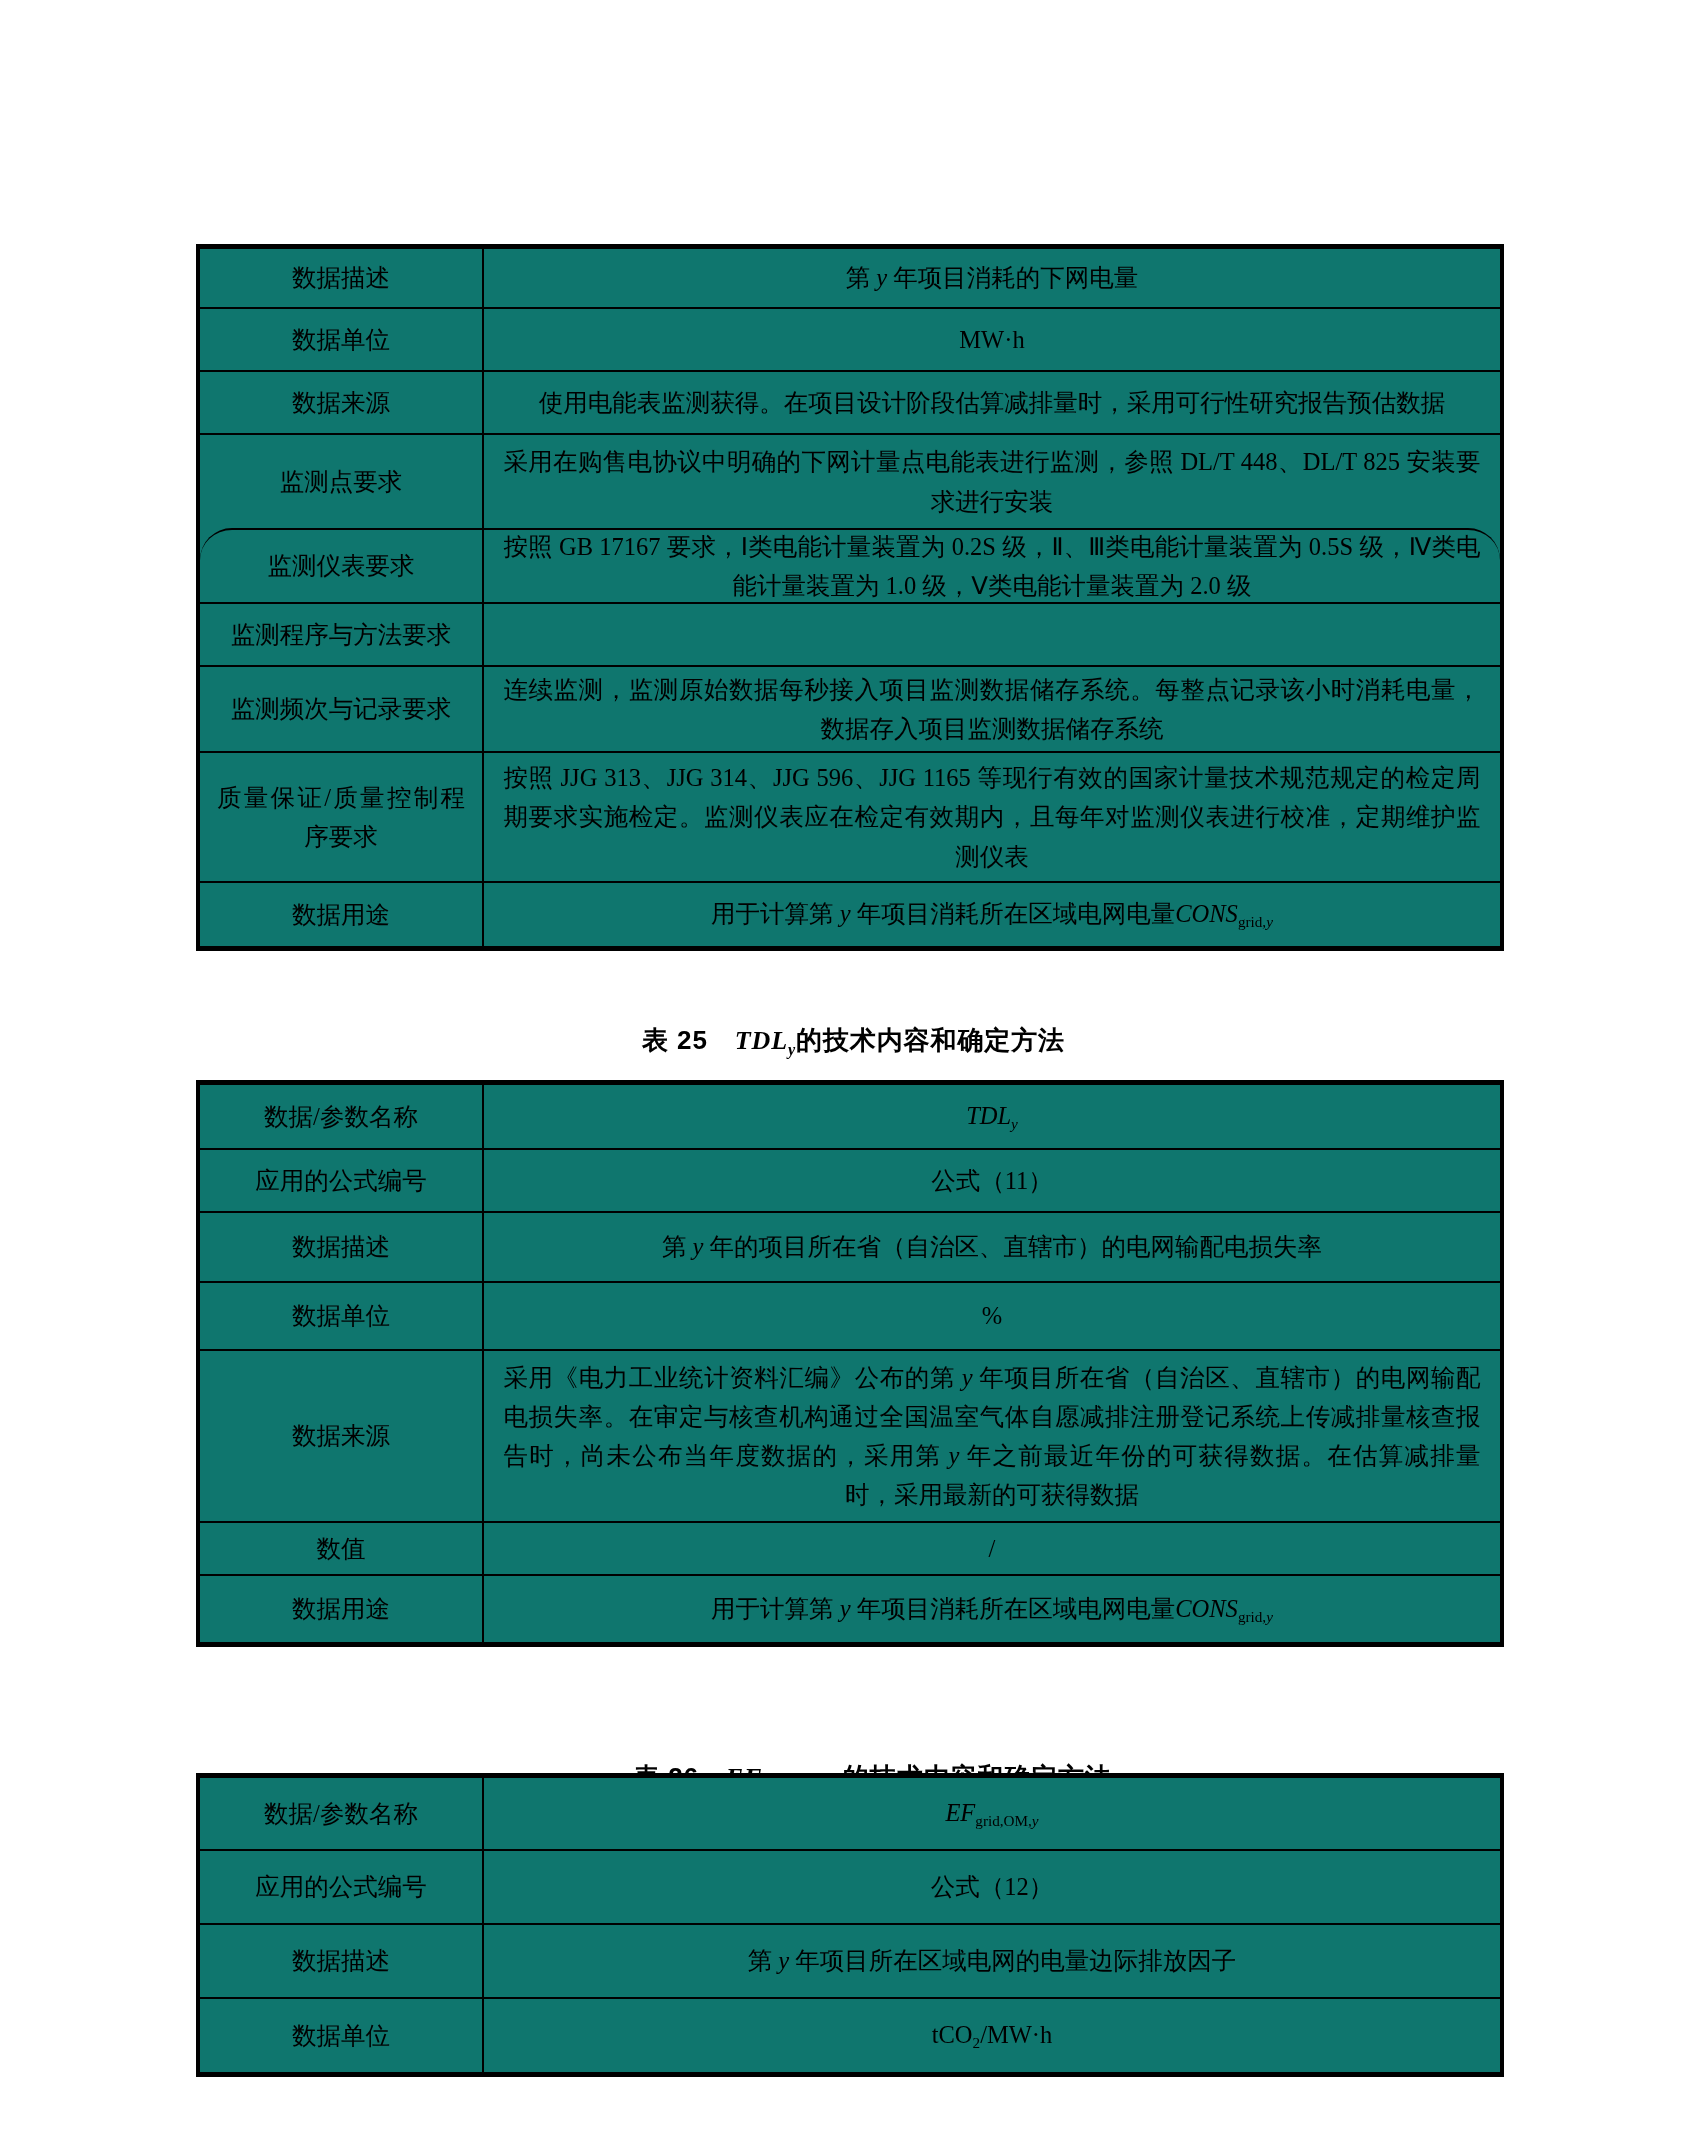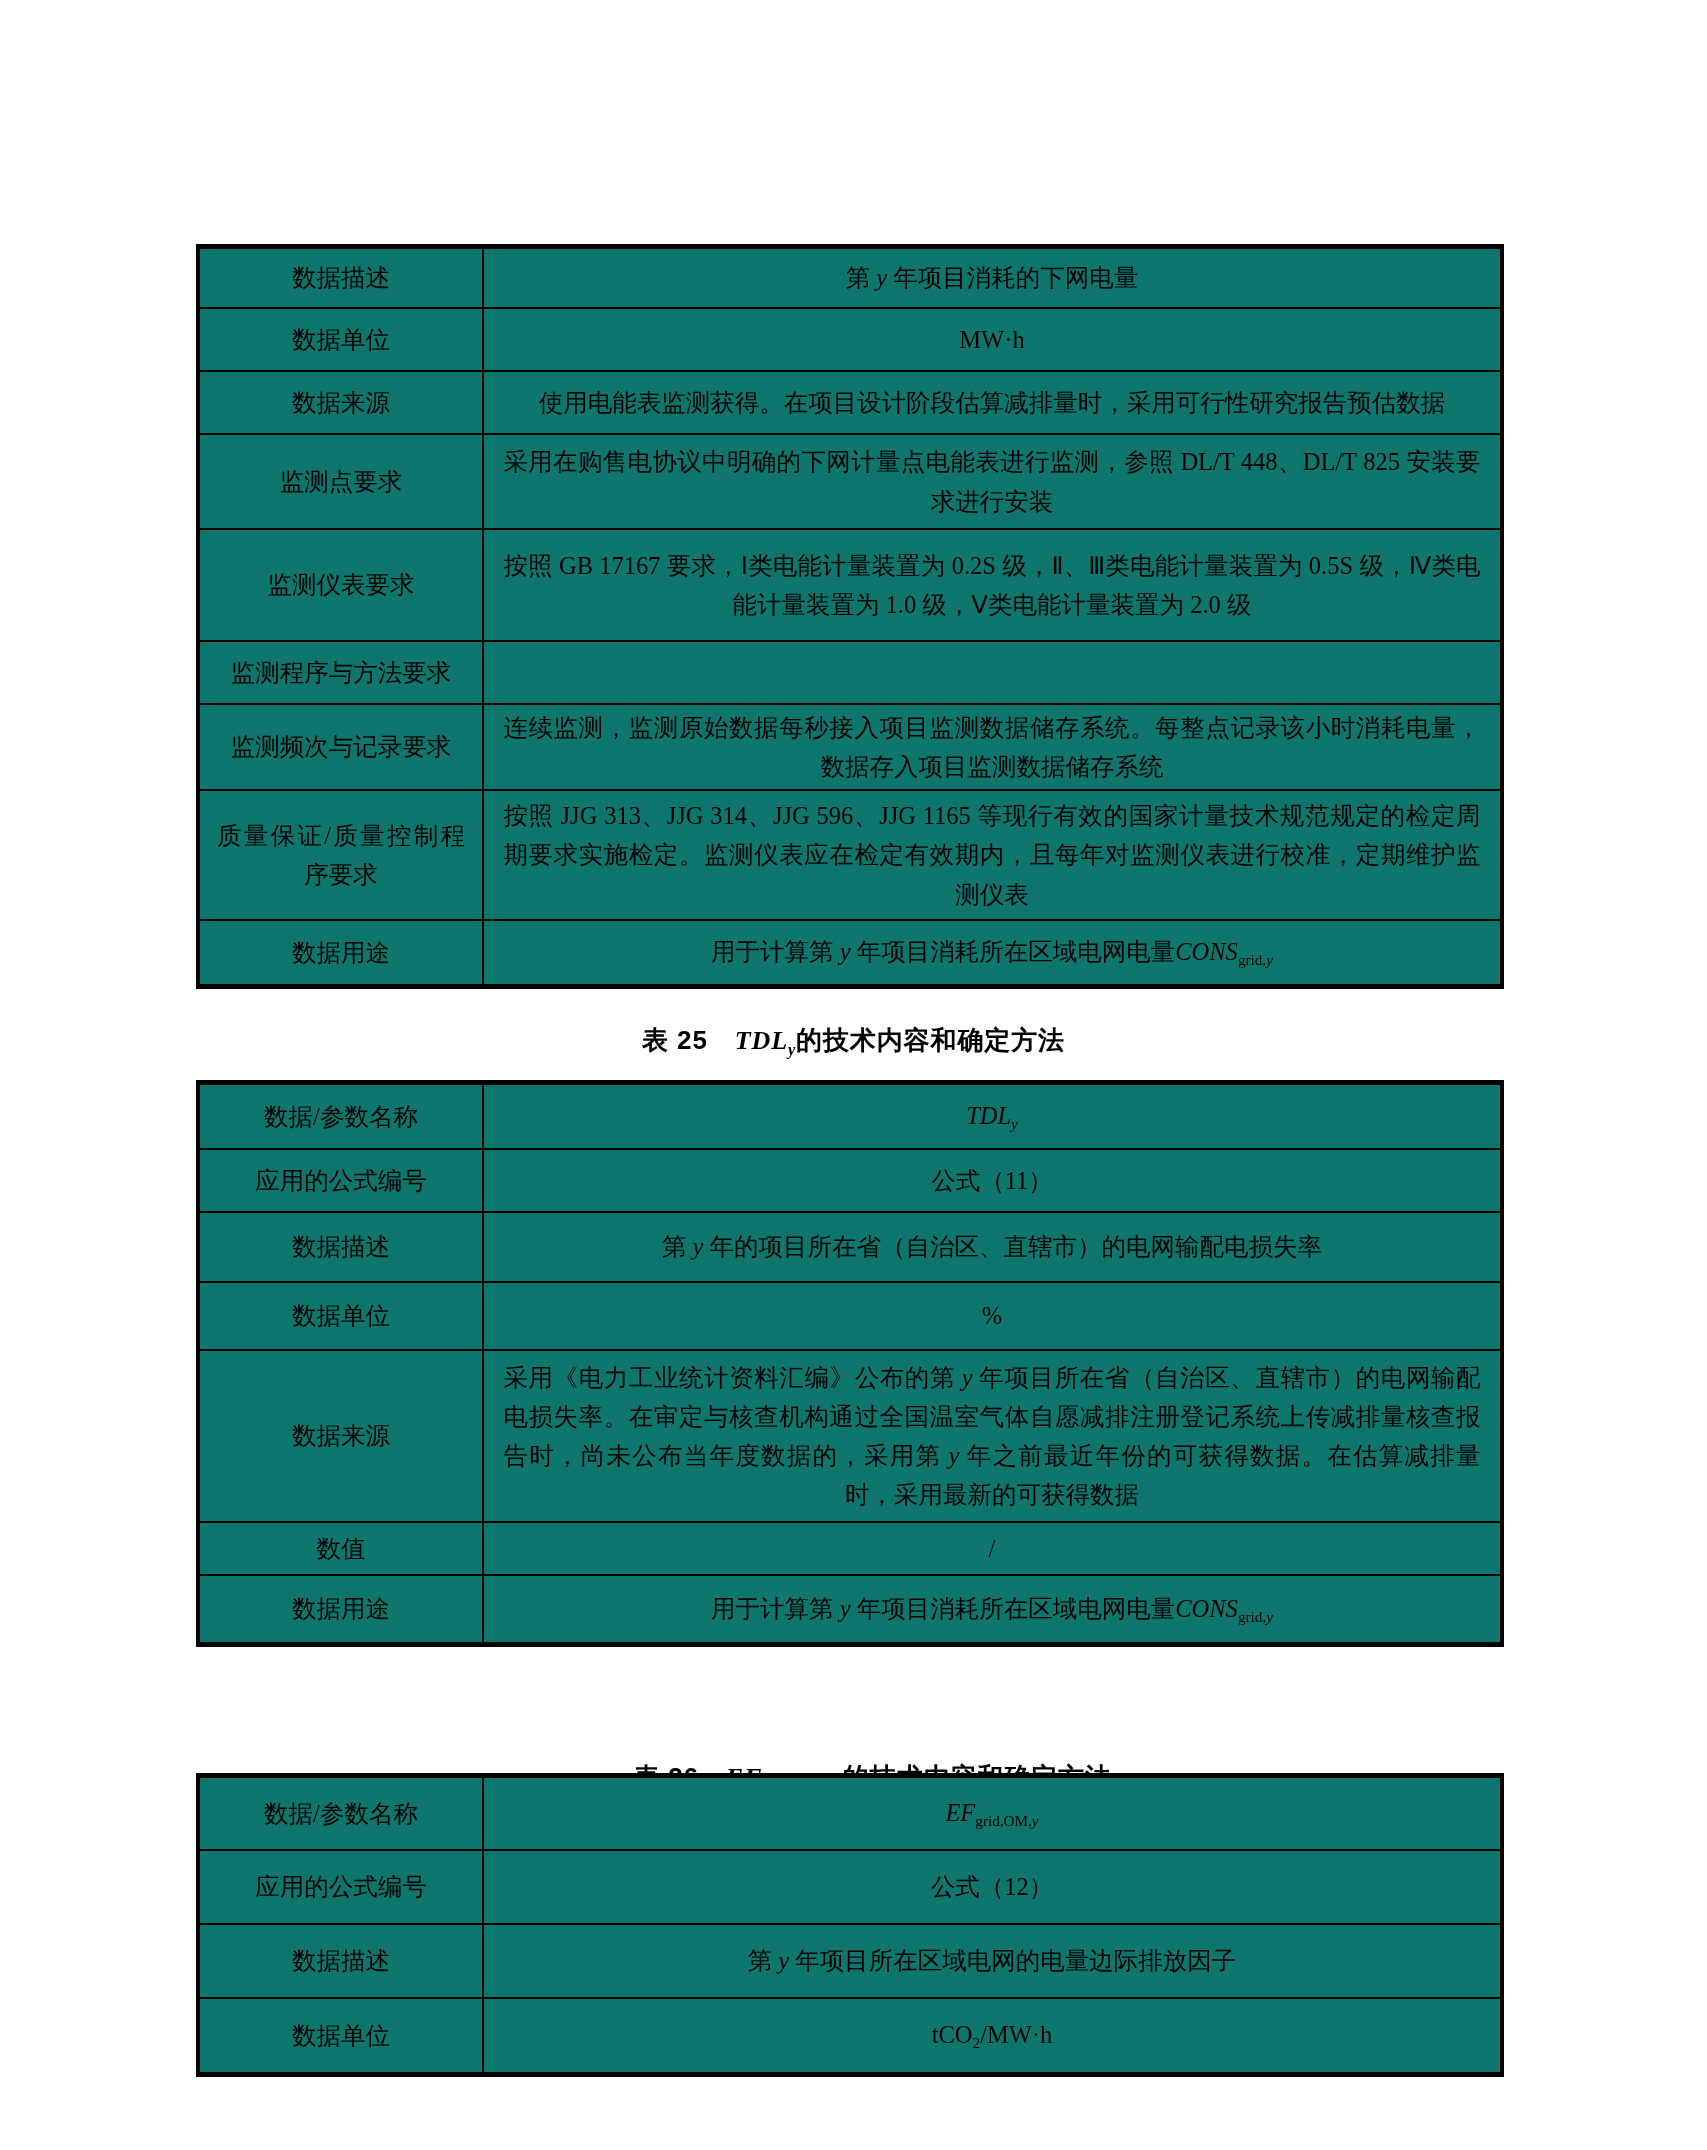--- a/index.html
+++ b/index.html
@@ -98,21 +98,21 @@
 
   <div class="trow" style="height: 95px;">
     <div class="cell lbl">
       <div class="txt"><span>监测点要求</span></div>
     </div>
     <div class="cell val">
       <div class="txt"><span>采用在购售电协议中明确的下网计量点电能表进行监测，参照 DL/T 448、DL/T 825 安装要求进行安装</span></div>
     </div>
   </div>
 
-  <div class="trow" style="height: 112px;">
+  <div class="trow" style="height: 74px; border-radius: 32px;">
     <div class="cell lbl">
       <div class="txt"><span>监测仪表要求</span></div>
     </div>
     <div class="cell val">
       <div class="txt"><span>按照 GB 17167 要求，Ⅰ类电能计量装置为 0.2S 级，Ⅱ、Ⅲ类电能计量装置为 0.5S 级，Ⅳ类电能计量装置为 1.0 级，Ⅴ类电能计量装置为 2.0 级</span></div>
     </div>
   </div>
 
   <div class="trow" style="height: 63px;">
     <div class="cell lbl">

